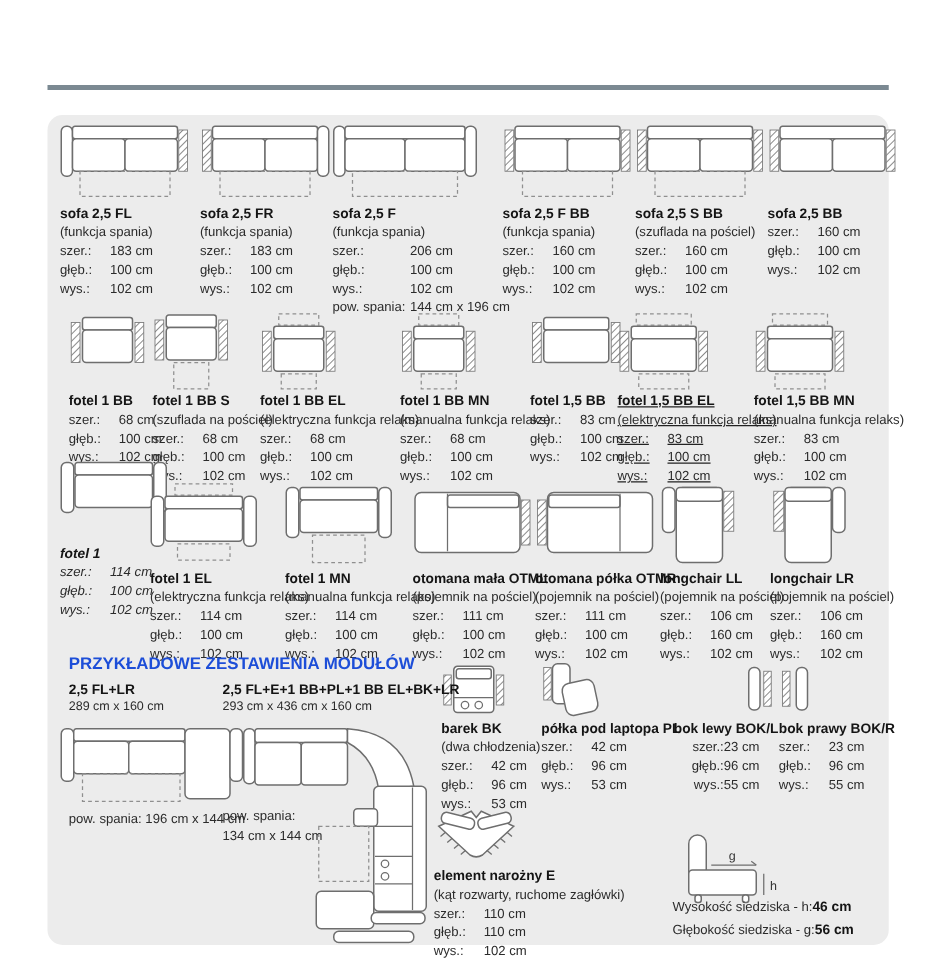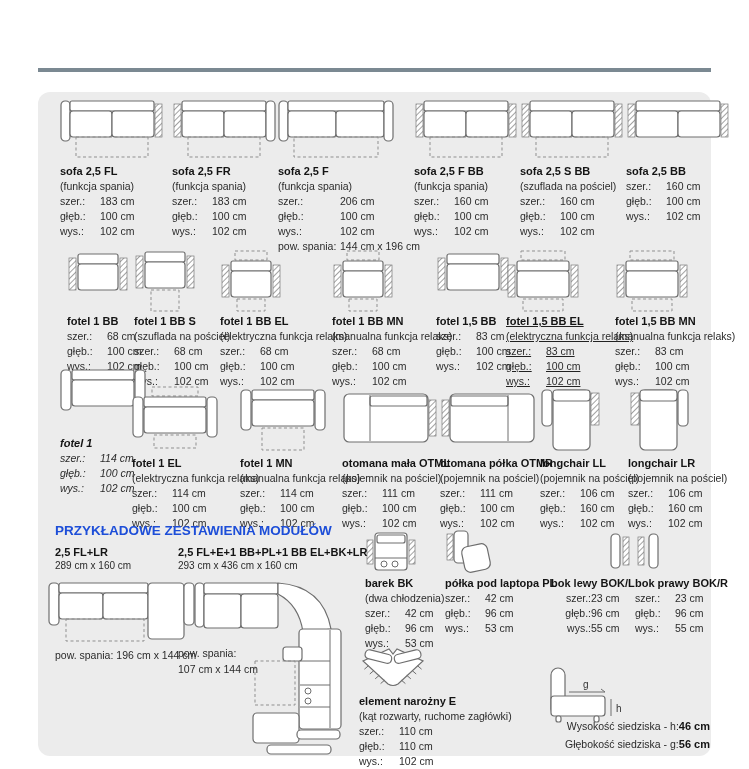--- a/index.html
+++ b/index.html
@@ -7,34 +7,34 @@
   body{font-family:"Liberation Sans",sans-serif;color:#222;}
   #stage{position:relative;width:749px;height:769px;background:#fff;overflow:hidden;}
 
   .header{position:absolute;left:40px;top:10px;display:flex;align-items:baseline;white-space:nowrap;}
   .brand{font-size:50px;font-weight:bold;letter-spacing:-1.5px;color:#151515;line-height:56px;}
   .subtitle{font-size:19px;color:#222;margin-left:20px;}
   .rule{position:absolute;left:38px;top:68px;width:673px;height:4px;background:#7b8992;}
 
   .panel{position:absolute;left:38px;top:92px;width:673px;height:664px;background:#ececec;border-radius:12px;}
 
-  .card{position:absolute;white-space:nowrap;margin-left:12px;}
+  .card{position:absolute;white-space:nowrap;}
   .diagram{position:relative;}
   .mname{font-size:11px;font-weight:bold;color:#141414;line-height:14px;margin-bottom:1px;}
   .mnote{font-size:10.5px;color:#2b2b2b;line-height:15px;}
   .spec{display:flex;font-size:10.5px;color:#2b2b2b;line-height:15px;}
   .spec .l{width:var(--lw,40px);flex:none;}
 
   .section-heading{position:absolute;font-size:13.5px;font-weight:bold;color:#1d4ed8;white-space:nowrap;}
   .ex-title{position:absolute;font-size:11px;font-weight:bold;color:#141414;white-space:nowrap;}
   .ex-size{position:absolute;font-size:10px;color:#2b2b2b;white-space:nowrap;}
   .ex-note{position:absolute;font-size:10.5px;color:#2b2b2b;white-space:nowrap;}
   .ex-diagram{position:absolute;}
   .seat-icon{position:absolute;}
-  .seat-row{position:absolute;display:flex;width:172px;justify-content:flex-end;font-size:10.5px;color:#2b2b2b;white-space:nowrap;}
+  .seat-row{position:absolute;display:flex;width:172px;justify-content:flex-start;font-size:10.5px;color:#2b2b2b;white-space:nowrap;}
   .seat-row .sv{font-weight:bold;font-size:11px;color:#141414;}
 
   
   .ds{fill:#fff;stroke:#6e6e6e;stroke-width:1.2;}
   .dd{fill:none;stroke:#8f8f8f;stroke-width:1;stroke-dasharray:3 2.5;}
   .dhx{fill:url(#hatchp);stroke:#7a7a7a;stroke-width:.7;}
   .dl{stroke:#6e6e6e;stroke-width:1;fill:none;}
   .dt{font-family:"Liberation Sans",sans-serif;font-size:10px;fill:#333;}
 </style>
 </head>
@@ -671,21 +671,21 @@
         <line x1="107" y1="130" x2="137" y2="130" class="dl"></line>
         <rect x="90" y="70" width="19" height="14" rx="3" class="ds"></rect>
         <rect x="62" y="84" width="40" height="44" class="dd"></rect>
         <circle class="dl" cx="115" cy="114" r="3"></circle>
         <circle class="dl" cx="115" cy="124" r="3"></circle>
         <rect x="60" y="136" width="46" height="30" rx="4" class="ds"></rect>
         <rect x="104" y="153" width="43" height="9" rx="4" class="ds"></rect>
         <rect x="74" y="168" width="64" height="9" rx="4" class="ds"></rect>
       </svg></div>
   <div class="ex-note" style="left:178px;top:647px">pow. spania:</div>
-  <div class="ex-note" style="left:178px;top:663px">107 cm x 144 cm</div>
+  <div class="ex-note" style="left:178px;top:663px">134 cm x 144 cm</div>
 
   <div class="seat-icon" style="left:545px;top:666px"><svg width="92" height="58" viewBox="0 0 92 58" xmlns="http://www.w3.org/2000/svg">
         <rect x="6" y="2" width="14" height="48" rx="7" class="ds"></rect>
         <rect x="6" y="30" width="54" height="20" rx="3" class="ds"></rect>
         <rect x="11" y="50" width="5" height="6" rx="2" class="ds"></rect>
         <rect x="49" y="50" width="5" height="6" rx="2" class="ds"></rect>
         <line x1="24" y1="26" x2="60" y2="26" class="dl"></line>
         <line x1="60" y1="26" x2="56" y2="23" class="dl"></line>
         <text x="38" y="22" class="dt">g</text>
         <line x1="66" y1="33" x2="66" y2="50" class="dl"></line>

